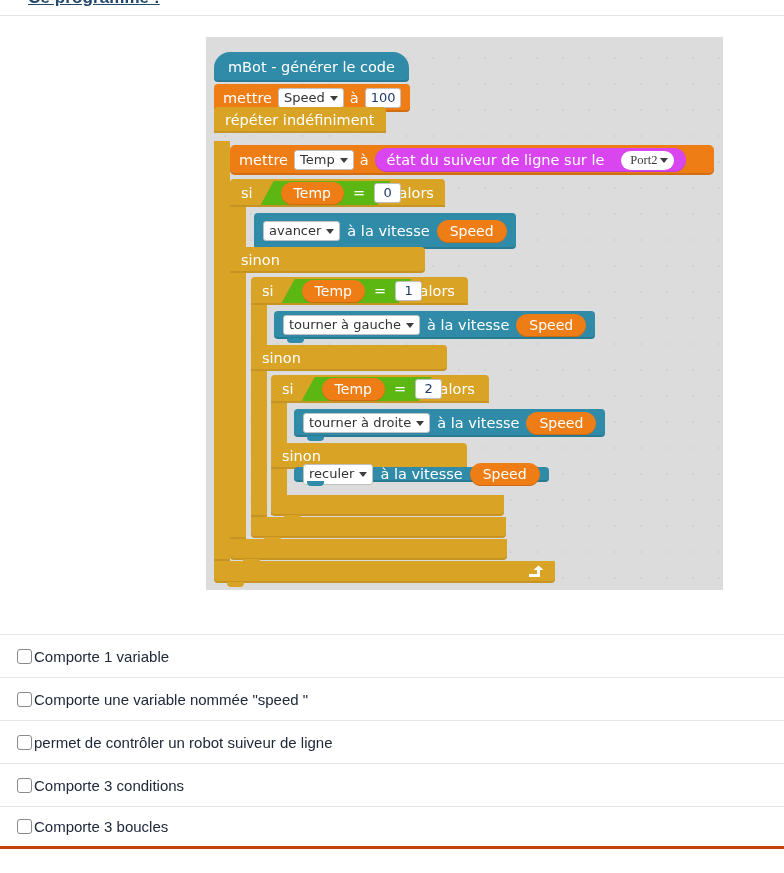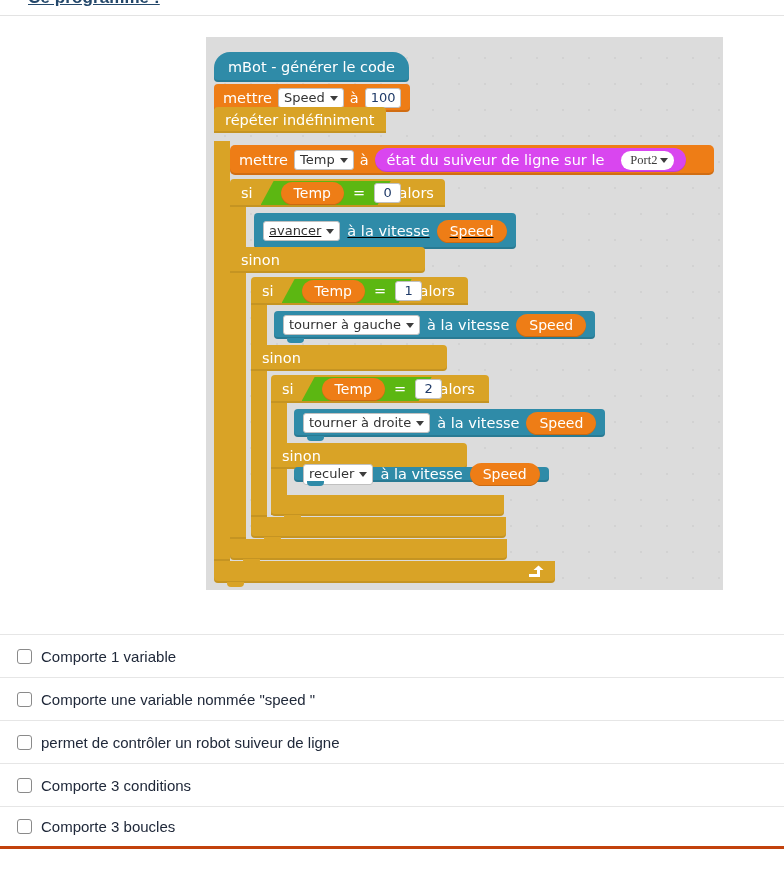--- a/index.html
+++ b/index.html
@@ -211,21 +211,21 @@
 
   
   .answers {
     position: absolute;
     left: 0; top: 634px;
     width: 784px;
   }
   .answer-row {
     display: flex;
     align-items: center;
-    gap: 9px;
+    gap: 2px;
     height: 43px;
     padding-left: 17px;
     border-top: 1px solid #e6e6e6;
     box-sizing: border-box;
   }
   .answer-row:last-child { border-bottom: 3px solid #c2410c; }
   .cbox {
     width: 13px; height: 13px;
     border: 1px solid #8a8a8a;
     border-radius: 3px;
@@ -297,21 +297,21 @@
         <span class="hex-shape"></span>
         <span class="hex-inner">
           <span class="oval">Temp</span>
           <span class="btext">=</span>
           <span class="field num">0</span>
         </span>
       </span>
       <span class="btext">alors</span>
     </div>
     <div class="blk ctrl ctrl-left" style="left:24px; top:170px; width:16px; height:78px;"></div>
-    <div class="blk motion" style="left:48px; top:176px; height:36px;text-decoration:underline;">
+    <div class="blk motion" style="left:48px; top:176px; height:36px;">
       <span class="field">
         <span>avancer</span>
         <span class="caret"></span>
       </span>
       <span class="btext">à la vitesse</span>
       <span class="oval">Speed</span>
     </div>
     <div class="blk ctrl ctrl-mid" style="left:24px; top:210px; width:195px; height:26px;">
       <span class="btext">sinon</span>
     </div>

